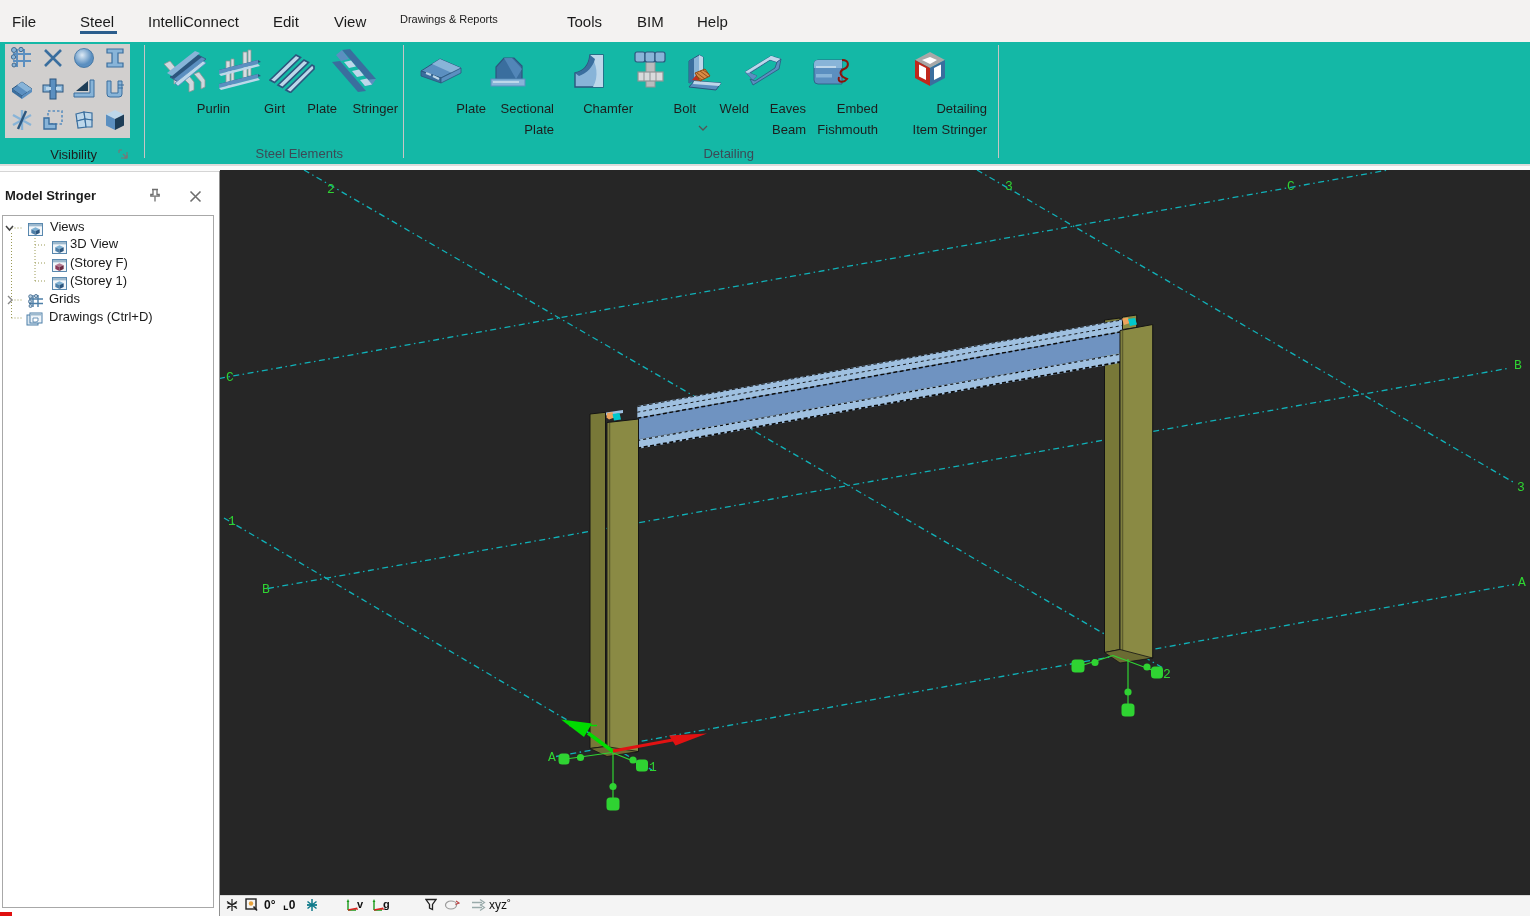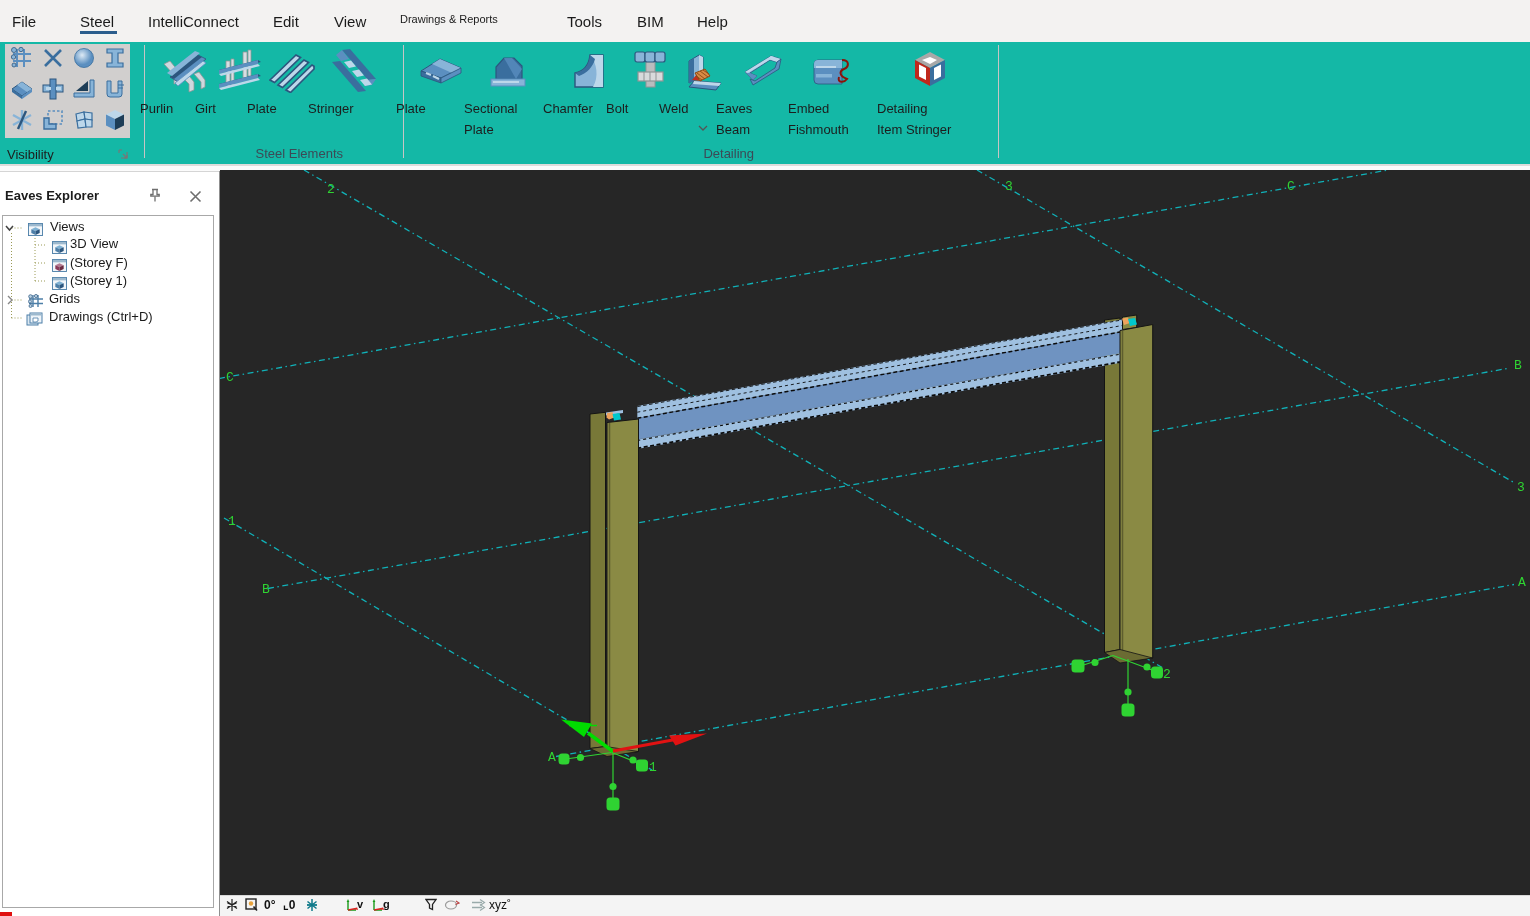--- a/index.html
+++ b/index.html
@@ -1,16 +1,16 @@
 <!DOCTYPE html>
 <html><head><meta charset="utf-8"><style>
 * { margin:0; padding:0; box-sizing:border-box; }
 html,body { width:1530px; height:916px; overflow:hidden; font-family:"Liberation Sans", sans-serif; }
 #app { position:relative; width:1530px; height:916px; background:#14b8a6; }
-.ilbl { position:absolute; text-align:left; font-size:13px; color:#1d1d1d; }
+.ilbl { position:absolute; text-align:right; font-size:13px; color:#1d1d1d; }
 .glbl { position:absolute; text-align:right; font-size:13px; color:#3c4a56; }
 .sbt { position:absolute; top:898px; font-size:12px; font-weight:bold; color:#111; }
 </style></head><body>
 <div id="app">
 
 <div style="position:absolute;left:0;top:0;width:1530px;height:42px;background:#f3f2f1"></div>
 <div style="position:absolute;left:12px;top:13px;font-size:15px;font-weight:normal;color:#1a1a1a;white-space:nowrap">File</div>
 <div style="position:absolute;left:80px;top:13px;font-size:15px;font-weight:normal;color:#1a1a1a;white-space:nowrap">Steel</div>
 <div style="position:absolute;left:148px;top:13px;font-size:15px;font-weight:normal;color:#1a1a1a;white-space:nowrap">IntelliConnect</div>
 <div style="position:absolute;left:273px;top:13px;font-size:15px;font-weight:normal;color:#1a1a1a;white-space:nowrap">Edit</div>
@@ -217,21 +217,21 @@
 <div class="ilbl" style="left:788px;top:122px;width:90px">Fishmouth</div>
 <div class="ilbl" style="left:877px;top:101px;width:110px">Detailing</div>
 <div class="ilbl" style="left:877px;top:122px;width:110px">Item Stringer</div>
 <div class="glbl" style="left:654px;top:146px;width:100px">Detailing</div>
 <div style="position:absolute;left:998px;top:45px;width:1px;height:113px;background:#c7c5c4"></div>
 <div style="position:absolute;left:0;top:164px;width:1530px;height:2px;background:#dedcdb"></div>
 <div style="position:absolute;left:0;top:166px;width:1530px;height:5px;background:#fbfbfb"></div>
 
 <div style="position:absolute;left:0;top:171px;width:220px;height:745px;background:#ffffff;border-top:1px solid #d5d5d5"></div>
 <div style="position:absolute;left:219px;top:171px;width:2px;height:745px;background:#8f8f8f"></div>
-<div style="position:absolute;left:5px;top:188px;font-size:13px;font-weight:bold;color:#1c1c1c">Eaves Explorer</div>
+<div style="position:absolute;left:5px;top:188px;font-size:13px;font-weight:bold;color:#1c1c1c">Model Stringer</div>
 <div style="position:absolute;left:148px;top:188px"><svg width="14" height="15" viewBox="0 0 14 15">
         <g stroke="#6e6e6e" stroke-width="1.3" fill="none">
           <path d="M4 1.5 h6 M5 1.5 v5 h-2.2 l0 1.6 h8.4 v-1.6 H9 v-5" fill="#fff"></path>
           <path d="M7 8.5 v5"></path>
         </g>
       </svg></div>
 <div style="position:absolute;left:189px;top:189px"><svg width="13" height="13" viewBox="0 0 13 13">
         <path d="M1.5 1.5 L11.5 11.5 M11.5 1.5 L1.5 11.5" stroke="#6e6e6e" stroke-width="1.6"></path>
       </svg></div>
 <div style="position:absolute;left:2px;top:215px;width:212px;height:693px;border:1px solid #a8a8a8;background:#fff"></div>

